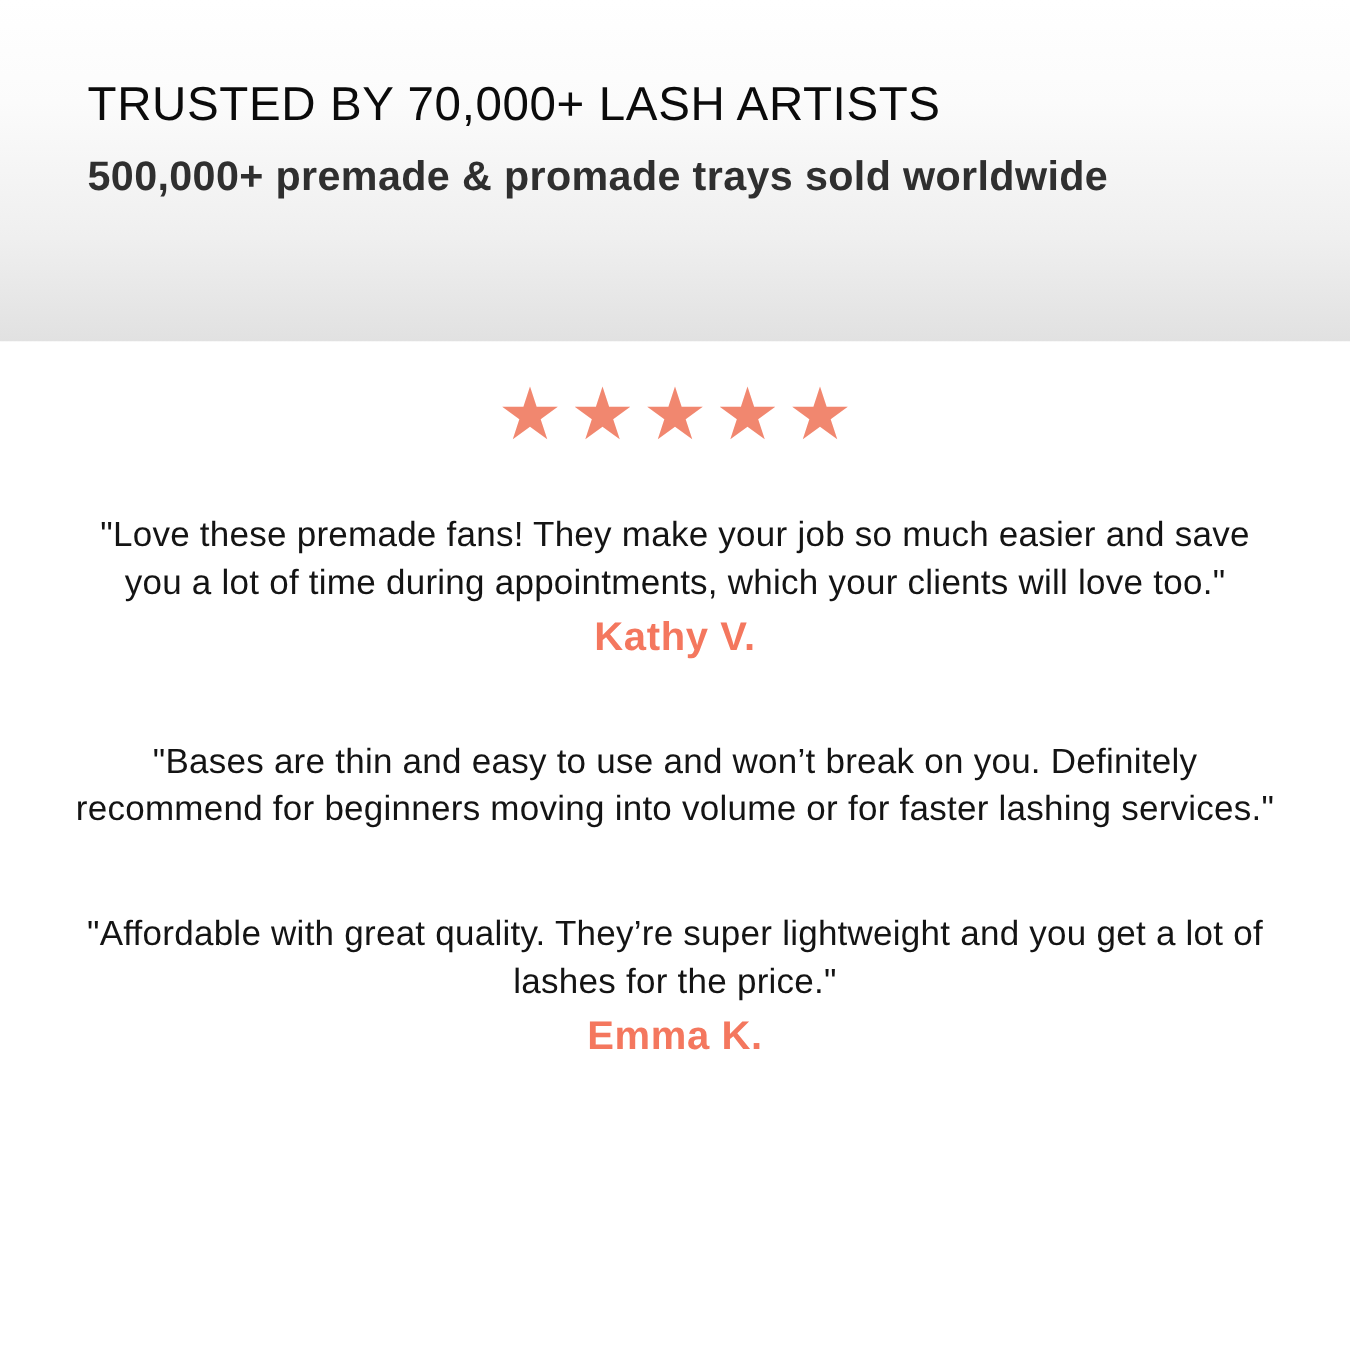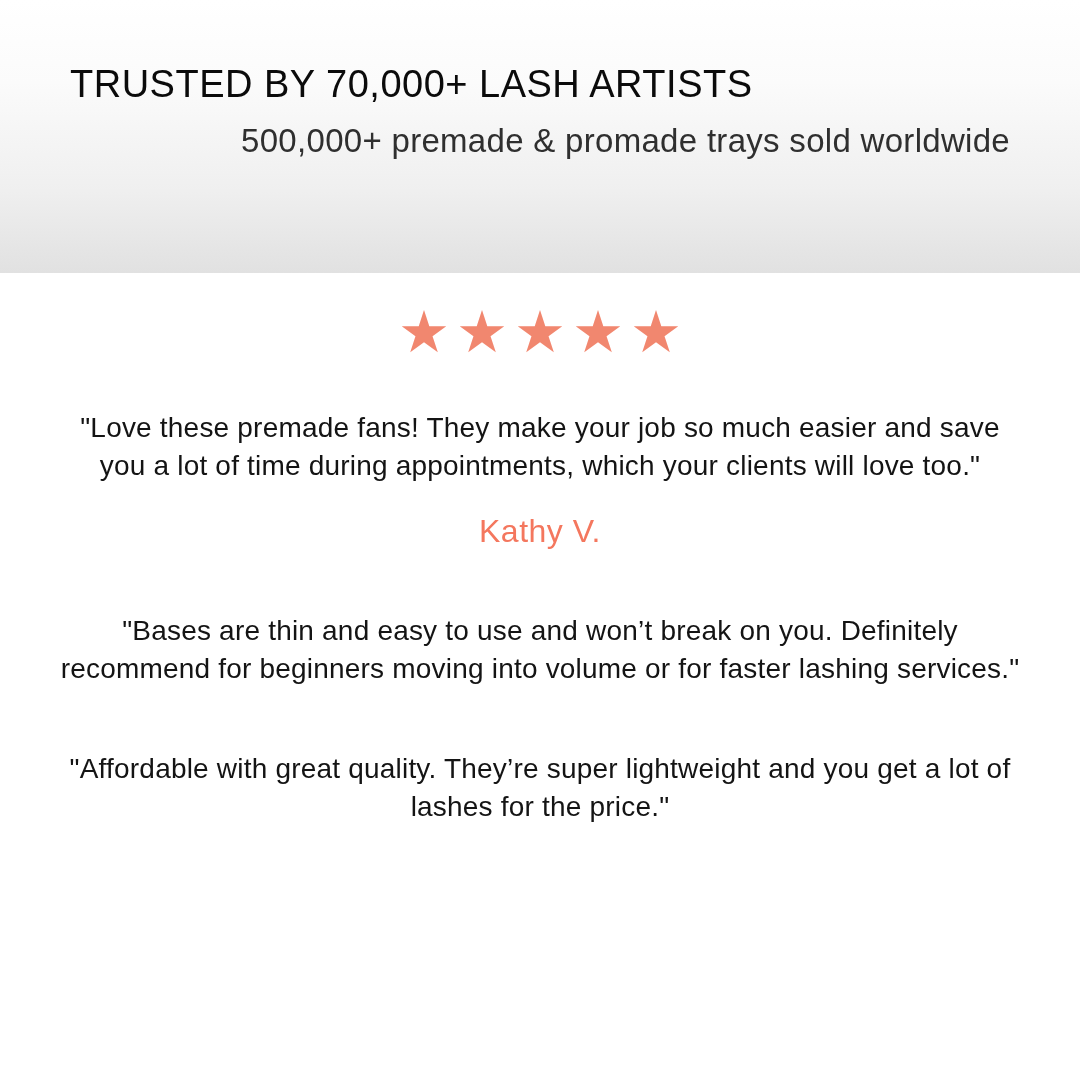--- a/index.html
+++ b/index.html
@@ -27,25 +27,24 @@
     font-size: 38px;
     font-weight: 400;
     letter-spacing: 0.5px;
     color: #0b0b0b;
     white-space: nowrap;
     line-height: 1.1;
   }
   .hero-subtitle {
     margin-top: 16px;
     font-size: 33px;
-    font-weight: 400;
+    font-weight: 700;
     letter-spacing: 0.3px;
     color: #2f2f2f;
     white-space: nowrap;
-    text-align: right;
   }
   
   .stars-row {
     margin-top: 30px;
     display: flex;
     justify-content: center;
     gap: 6px;
   }
   .star {
     font-size: 58px;
@@ -64,23 +63,23 @@
     margin-bottom: 62px;
   }
   .quote {
     font-size: 28px;
     line-height: 38px;
     font-weight: 400;
     color: #141414;
     letter-spacing: 0.2px;
   }
   .author {
-    margin-top: 28px;
+    margin-top: 6px;
     font-size: 32px;
-    font-weight: 400;
+    font-weight: 700;
     letter-spacing: 0.5px;
     color: #f4775e;
   }
 </style>
 </head>
 <body>
 
 <div class="canvas">
 
   <div class="hero">
@@ -102,17 +101,18 @@
       <div class="quote">"Love these premade fans! They make your job so much easier and save you a lot of time during appointments, which your clients will love too."</div>
       <div class="author">Kathy V.</div>
     </div>
 
     <div class="testimonial">
       <div class="quote">"Bases are thin and easy to use and won’t break on you. Definitely recommend for beginners moving into volume or for faster lashing services."</div>
     </div>
 
     <div class="testimonial">
       <div class="quote">"Affordable with great quality. They’re super lightweight and you get a lot of lashes for the price."</div>
+      <div class="author">Emma K.</div>
     </div>
 
   </div>
 
 </div>
 
 </body></html>

